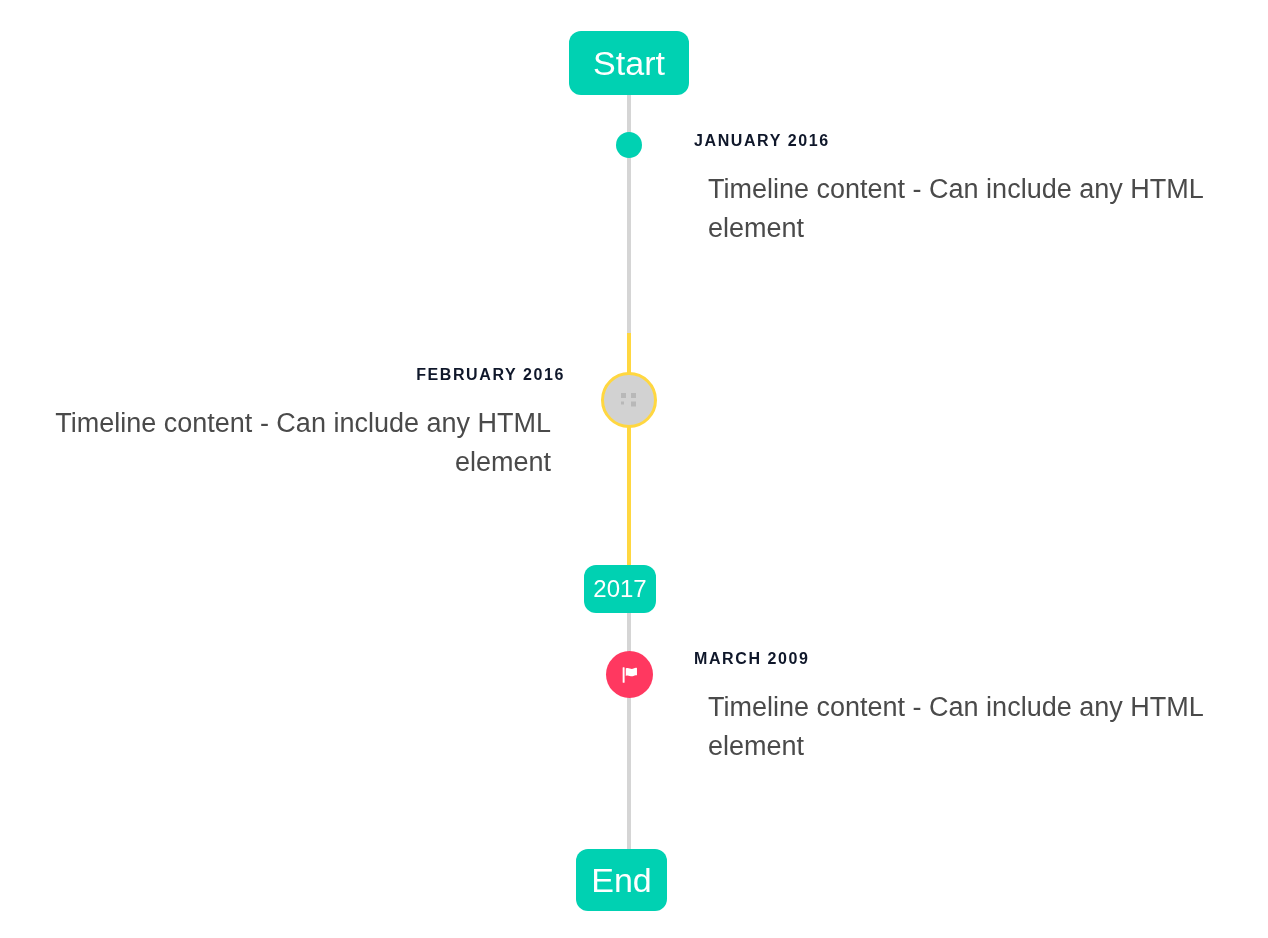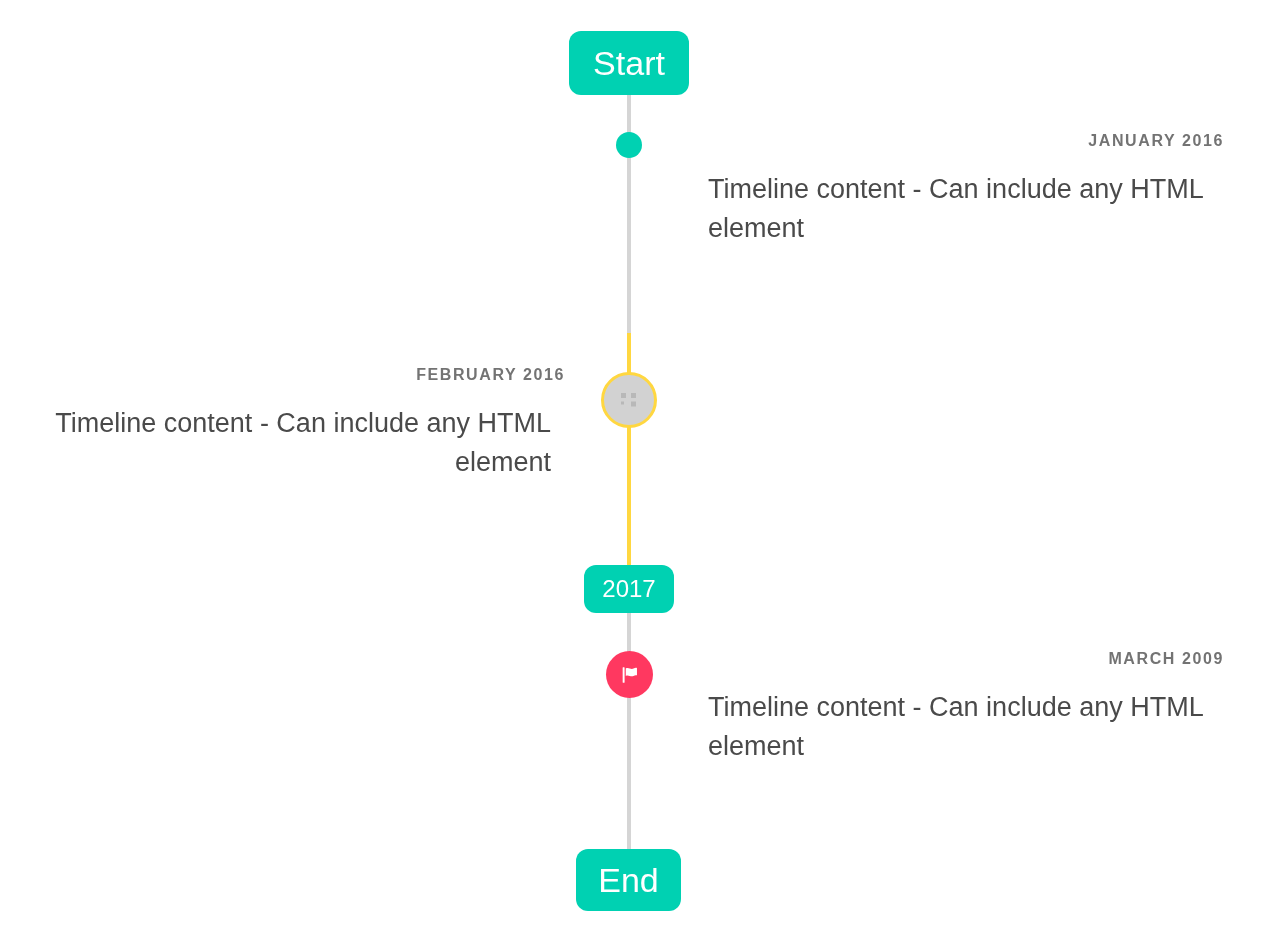--- a/index.html
+++ b/index.html
@@ -45,26 +45,26 @@
     line-height: 1;
     box-sizing: border-box;
   }
   .badge-start {
     left: 569px; top: 31px;
     width: 120px; height: 64px;
     font-size: 34px;
   }
   .badge-year {
     left: 584px; top: 565px;
-    width: 90px; height: 48px;
+    width: 72px; height: 48px;
     font-size: 24px;
   }
   .badge-end {
     left: 576px; top: 849px;
-    width: 105px; height: 62px;
+    width: 91px; height: 62px;
     font-size: 34px;
   }
 
   
   .marker-dot {
     position: absolute;
     left: 616px; top: 132px;
     width: 26px; height: 26px;
     border-radius: 50%;
     background: #00d1b2;
@@ -103,24 +103,23 @@
   
   .entry { position: absolute; }
 
   .entry-right { left: 694px; width: 530px; text-align: left; }
   .entry-left  { left: 38px;  width: 527px; text-align: right; }
 
   .entry-date {
     font-size: 16px;
     font-weight: bold;
     letter-spacing: 1.6px;
-    color: #737373;
+    color: #0f172a;
     margin: 0 0 20px 0;
     line-height: 1.2;
-    text-align: right;
   }
   .entry-body {
     font-size: 27px;
     font-weight: 400;
     color: #4a4a4a;
     margin: 14px;
     line-height: 1.45;
   }
 
   .entry-jan   { top: 131px; }

